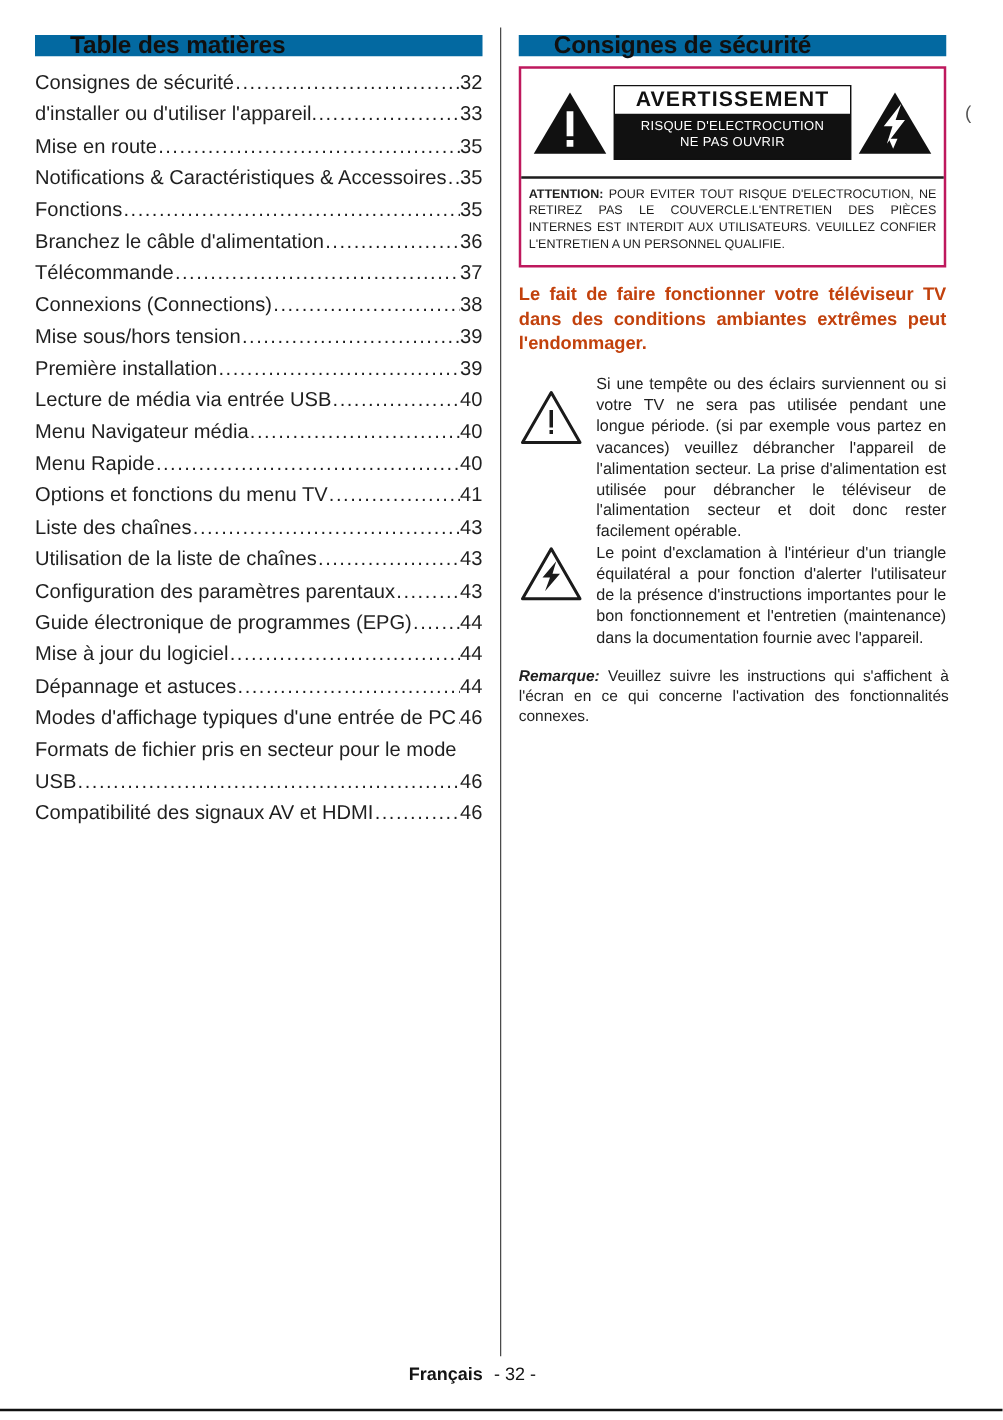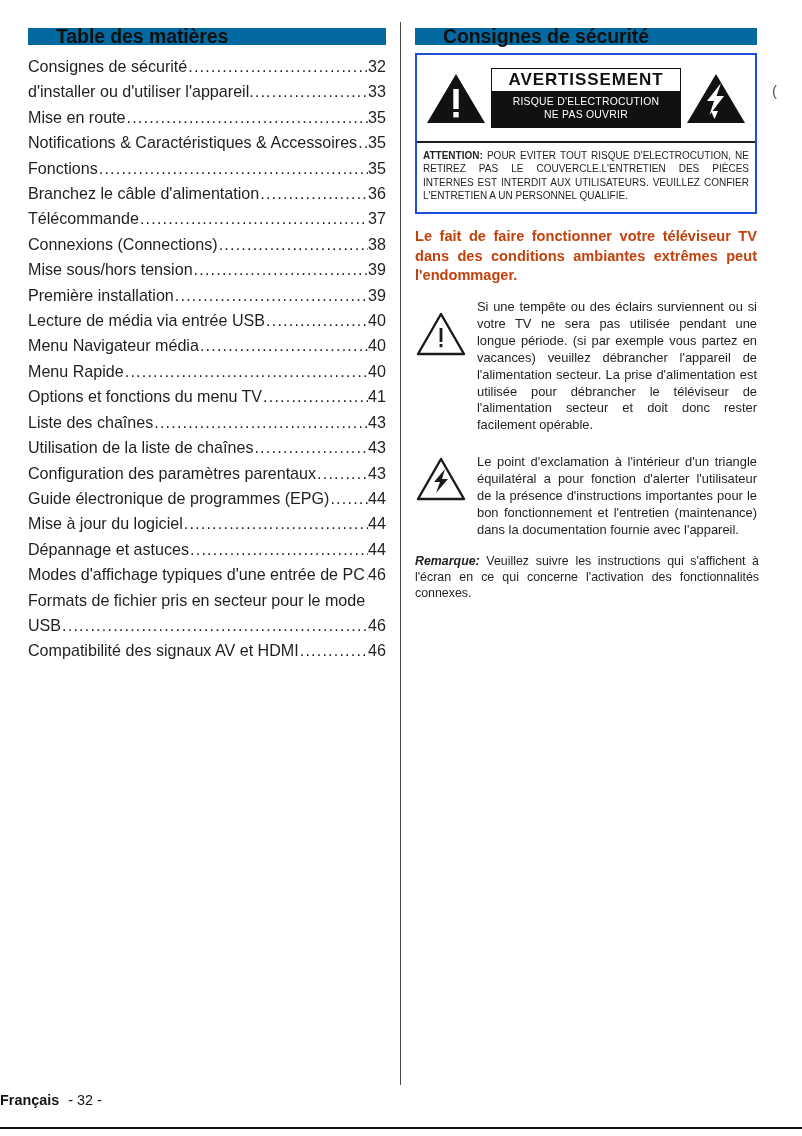--- a/index.html
+++ b/index.html
@@ -126,21 +126,21 @@
   .hand-icon svg {
     position: absolute;
     left: 3.5px;
     top: 2.5px;
   }
 
   
   .warning-box {
     margin-top: 8px;
     width: 342px;
-    border: 2px solid #1d4ed8;
+    border: 2px solid #be185d;
     box-sizing: border-box;
     background: #ffffff;
   }
   .warning-top {
     display: flex;
     align-items: center;
     justify-content: space-between;
     padding: 7px 8px 7px 8px;
     box-sizing: border-box;
     height: 86px;
@@ -218,21 +218,21 @@
   }
   .icon-para .text-cell {
     flex: 1 1 auto;
     font-size: 12.9px;
     line-height: 16.9px;
     text-align: justify;
     text-align-last: left;
     color: #1f1f1f;
   }
   .icon-para.second {
-    margin-top: 20px;
+    margin-top: 0;
   }
   .icon-para.second .icon-cell { padding-top: 2px; }
 
   .outline-tri {
     width: 52px;
     height: 46px;
     position: relative;
   }
 
   .remark {
@@ -257,20 +257,21 @@
     font-size: 15px;
     color: #555;
   }
 
   
   .footer {
     position: absolute;
     left: 0;
     top: 1092px;
     width: 756px;
+    text-align: center;
     font-size: 14.4px;
     color: #141414;
   }
   .footer .lang {
     font-weight: bold;
   }
   .footer .pageno {
     margin-left: 9px;
   }
 </style>

